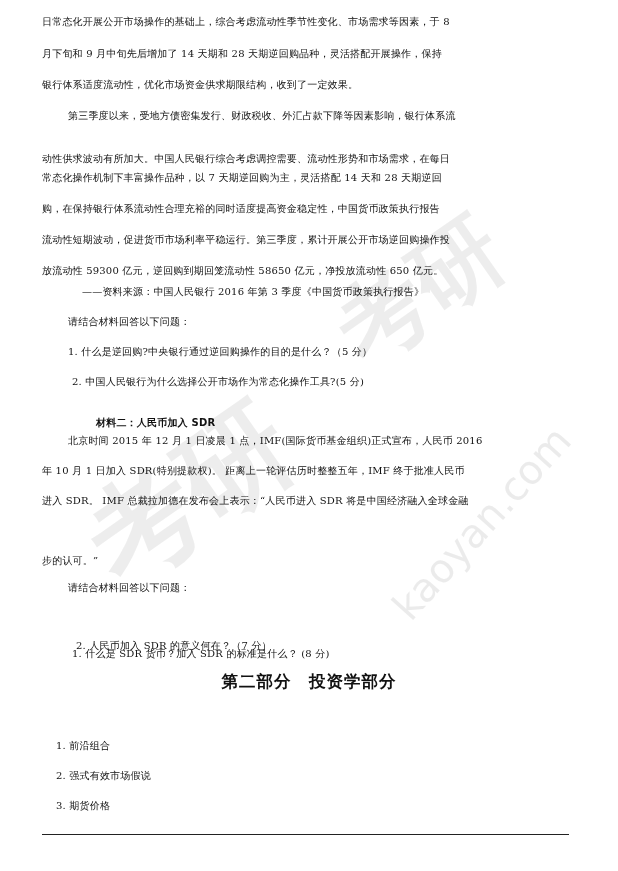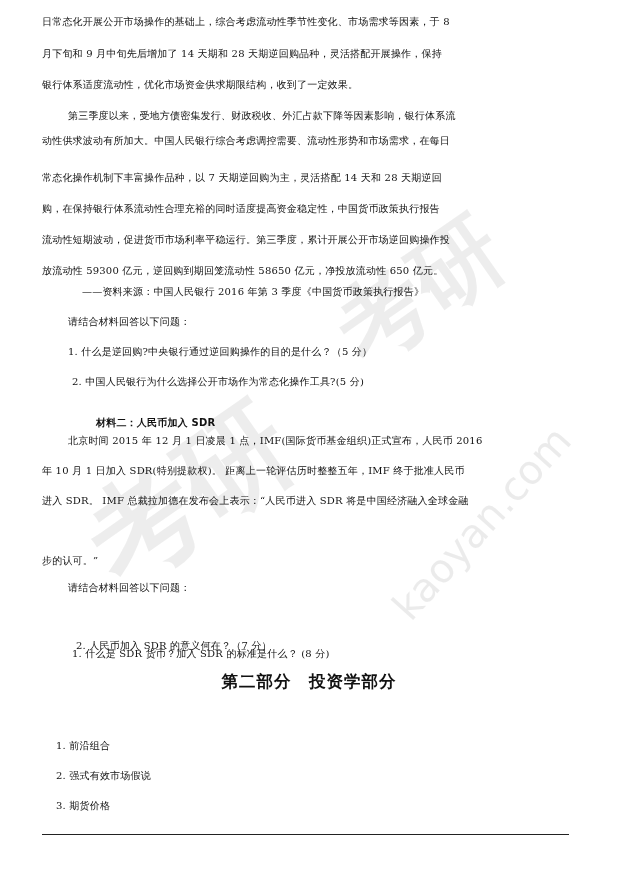--- a/index.html
+++ b/index.html
@@ -40,21 +40,21 @@
 
   <div class="watermark wm-cal" style="left:80px; top:420px;">考研</div>
   <div class="watermark wm-cal" style="left:330px; top:230px; font-size:90px;">考研</div>
   <div class="watermark wm-url" style="left:360px; top:500px;">kaoyan.com</div>
 
   <div class="line" style="left:42px; top:13px;">日常态化开展公开市场操作的基础上，综合考虑流动性季节性变化、市场需求等因素，于 8</div>
   <div class="line" style="left:42px; top:45px;">月下旬和 9 月中旬先后增加了 14 天期和 28 天期逆回购品种，灵活搭配开展操作，保持</div>
   <div class="line" style="left:68px; top:107px;">第三季度以来，受地方债密集发行、财政税收、外汇占款下降等因素影响，银行体系流</div>
 
   <div class="line" style="left:42px; top:76px;">银行体系适度流动性，优化市场资金供求期限结构，收到了一定效果。</div>
-  <div class="line" style="left:42px; top:132px;">动性供求波动有所加大。中国人民银行综合考虑调控需要、流动性形势和市场需求，在每日</div>
+  <div class="line" style="left:42px; top:150px;">动性供求波动有所加大。中国人民银行综合考虑调控需要、流动性形势和市场需求，在每日</div>
   <div class="line" style="left:42px; top:169px;">常态化操作机制下丰富操作品种，以 7 天期逆回购为主，灵活搭配 14 天和 28 天期逆回</div>
   <div class="line" style="left:42px; top:200px;">购，在保持银行体系流动性合理充裕的同时适度提高资金稳定性，中国货币政策执行报告</div>
   <div class="line" style="left:42px; top:231px;">流动性短期波动，促进货币市场利率平稳运行。第三季度，累计开展公开市场逆回购操作投</div>
   <div class="line" style="left:42px; top:262px;">放流动性 59300 亿元，逆回购到期回笼流动性 58650 亿元，净投放流动性 650 亿元。</div>
 
   <div class="line" style="left:82px; top:283px;">——资料来源：中国人民银行 2016 年第 3 季度《中国货币政策执行报告》</div>
   <div class="line" style="left:68px; top:313px;">请结合材料回答以下问题：</div>
   <div class="line" style="left:68px; top:343px;">1. 什么是逆回购?中央银行通过逆回购操作的目的是什么？（5 分）</div>
   <div class="line" style="left:72px; top:373px;">2. 中国人民银行为什么选择公开市场作为常态化操作工具?(5 分)</div>
 

